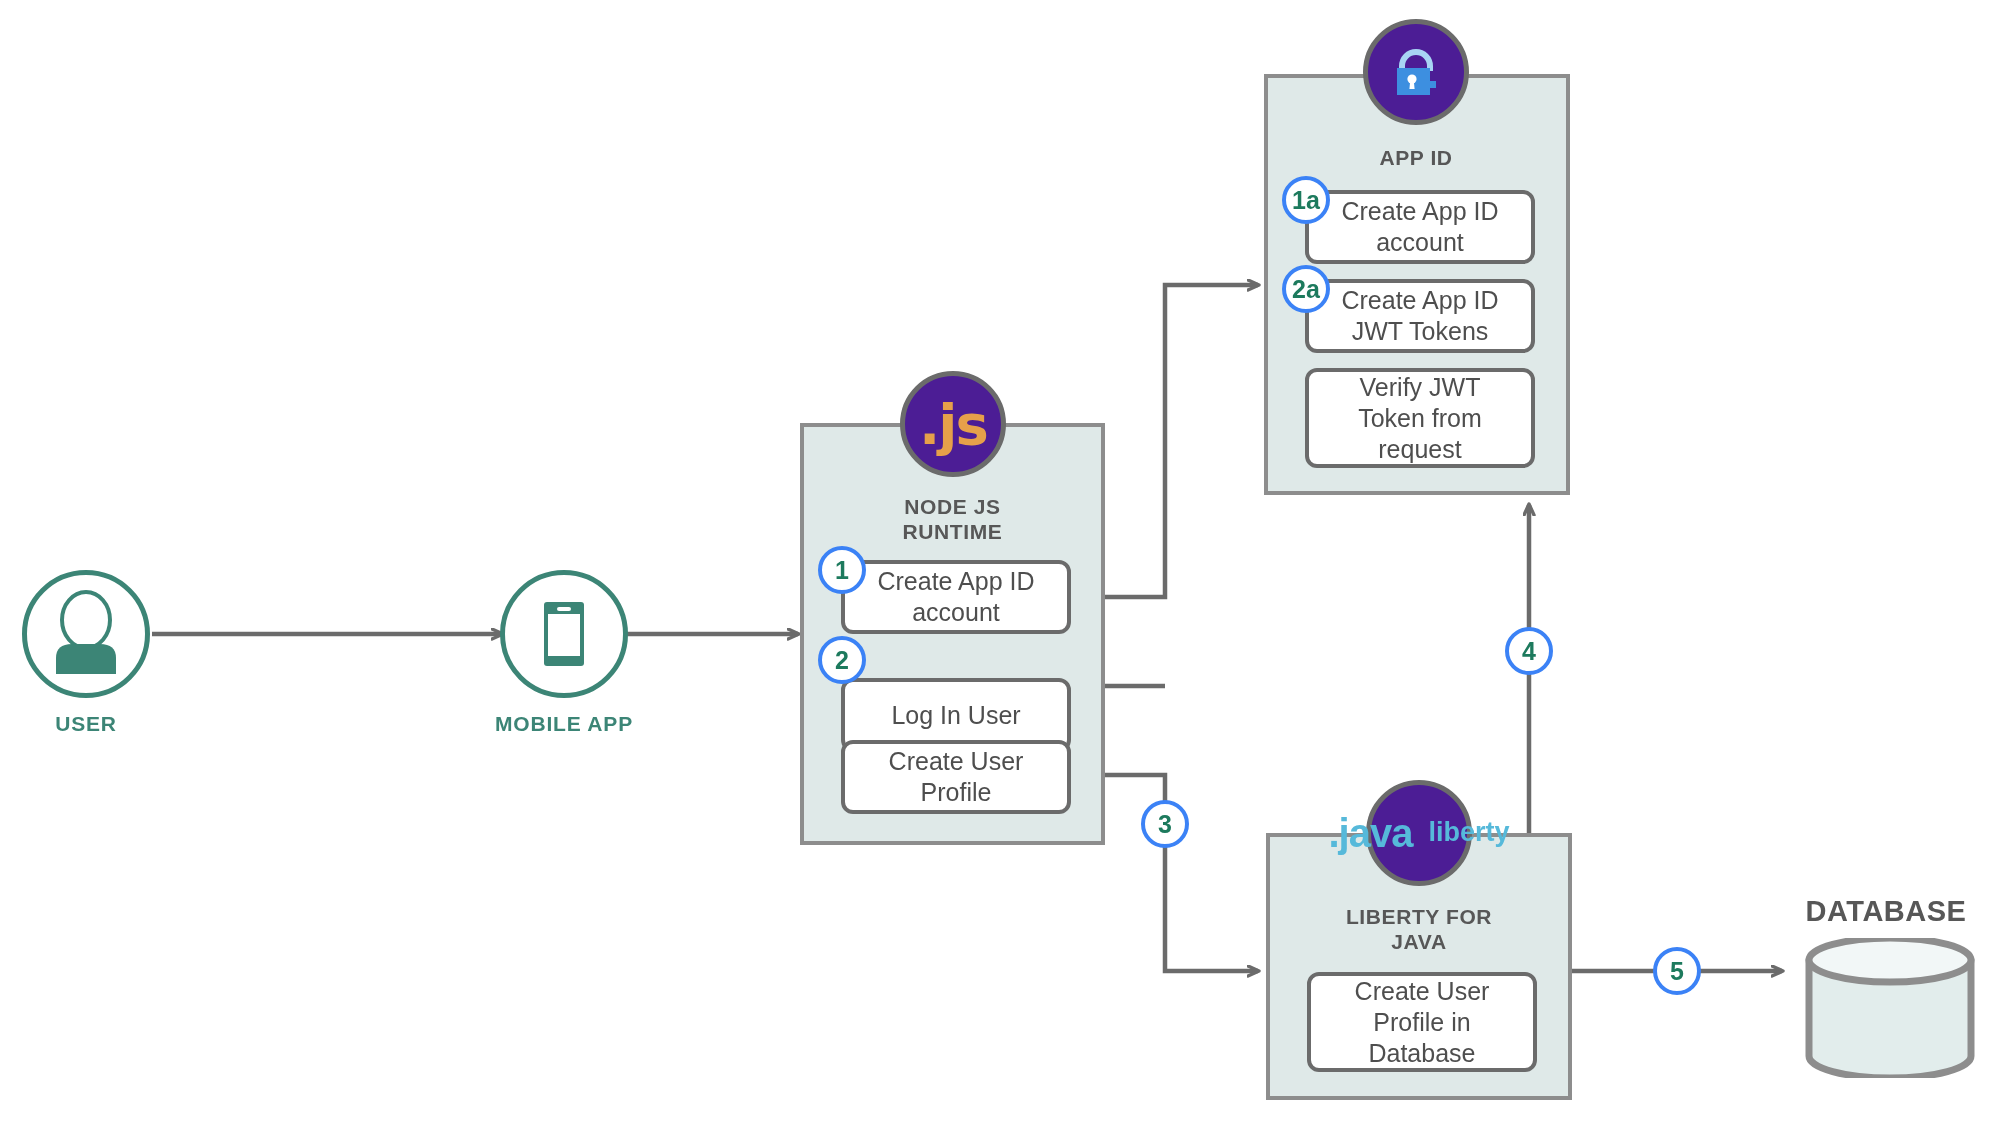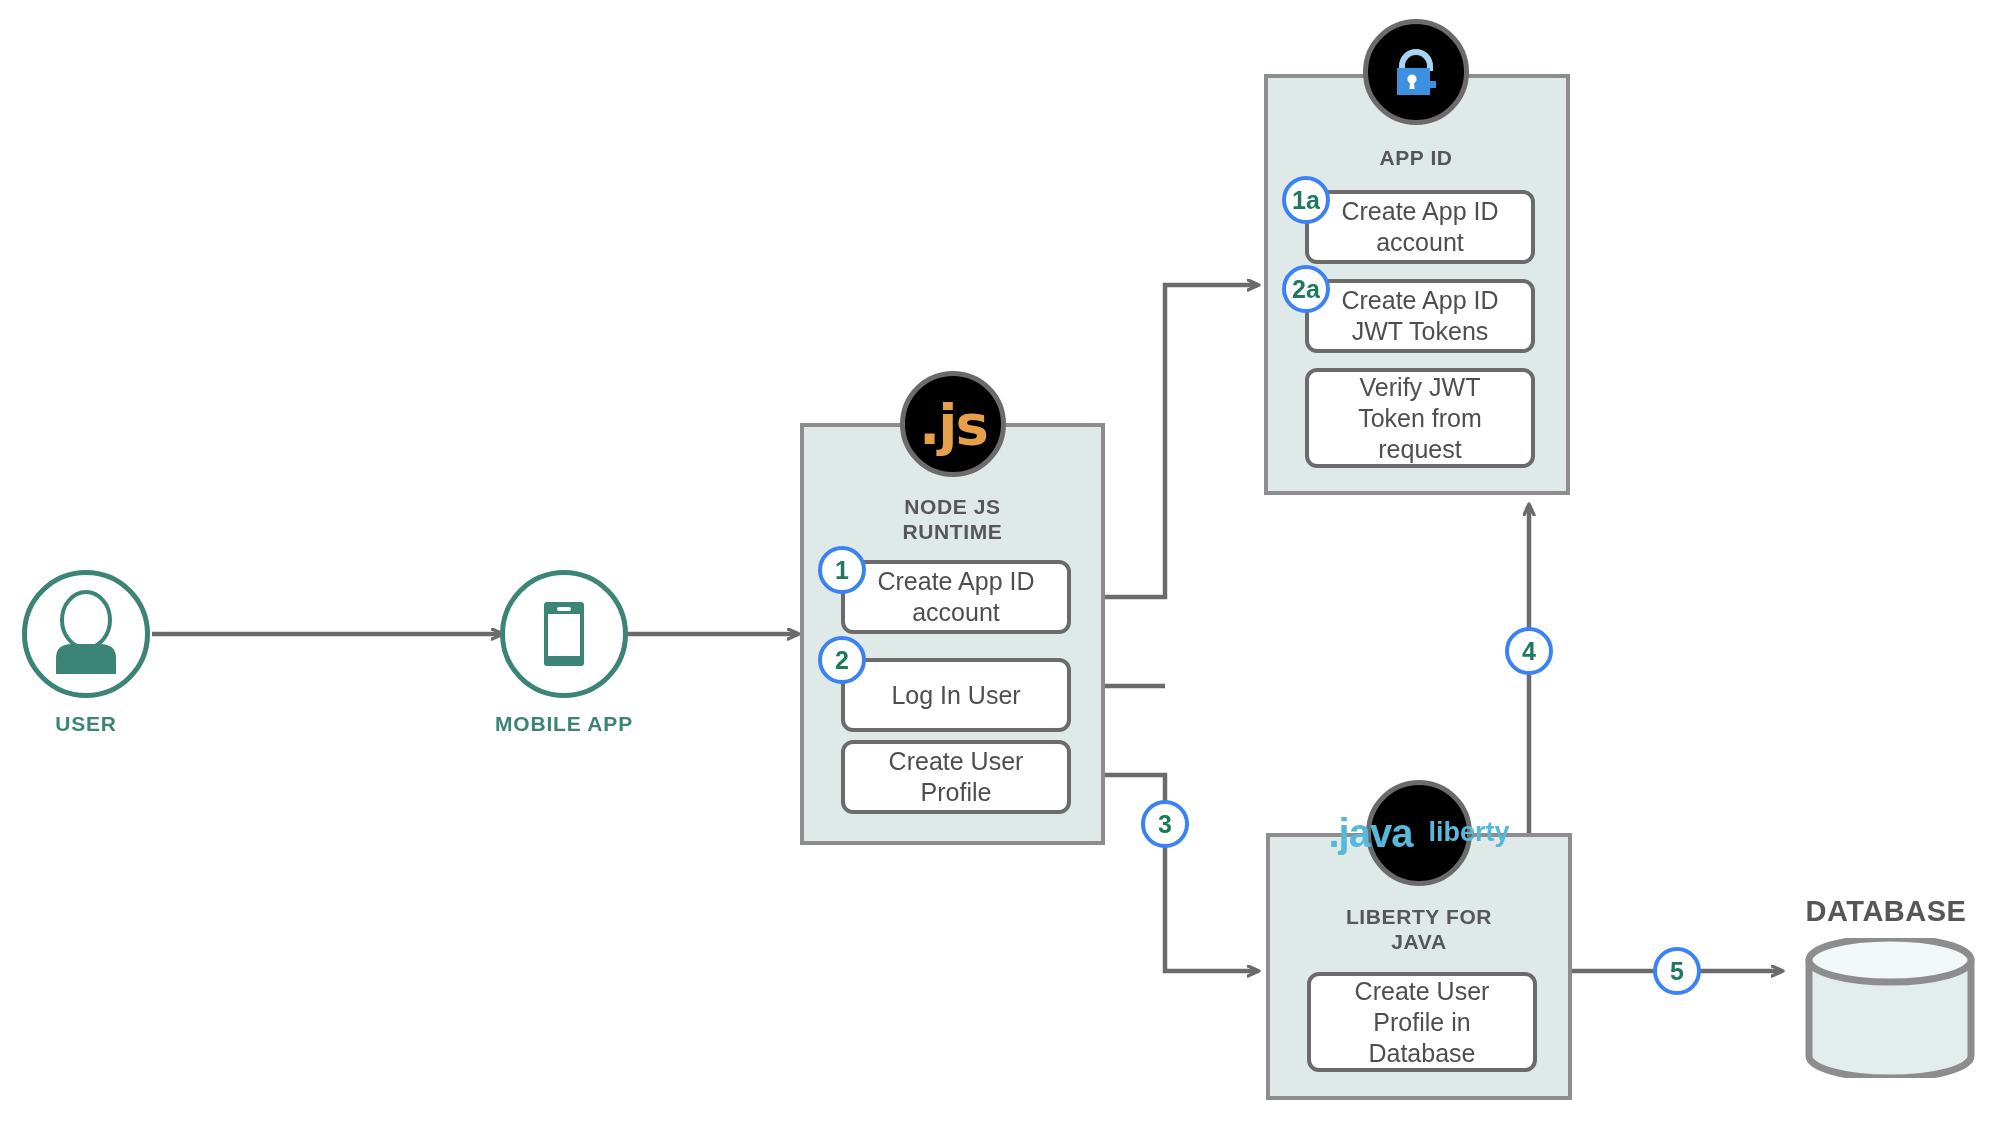--- a/index.html
+++ b/index.html
@@ -17,21 +17,21 @@
   .task{position:absolute;background:#ffffff;border:4px solid #6b6b6b;border-radius:12px;
         box-sizing:border-box;display:flex;align-items:center;justify-content:center;
         text-align:center;color:#4e4e4e;font-size:25px;line-height:31px;padding:9px 14px;}
 
   
   .badge{position:absolute;border-radius:50%;background:#ffffff;border:4px solid #3b82f6;
          box-sizing:border-box;display:flex;align-items:center;justify-content:center;
          color:#1d7a5d;font-weight:bold;font-size:25px;z-index:6;}
 
   
-  .medallion{position:absolute;border-radius:50%;background:#000000;
+  .medallion{position:absolute;border-radius:50%;background:#4c1d95;
              border:5px solid #6b6b6b;box-sizing:border-box;z-index:5;
              display:flex;align-items:center;justify-content:center;}
   .js-mark{color:#e6a04a;font-weight:bold;font-size:56px;letter-spacing:-2px;
            font-family:"DejaVu Sans",sans-serif;}
   .java-mark{display:flex;flex-direction:row;align-items:center;line-height:1;}
   .java-mark .l1{color:#56b9da;font-weight:bold;font-size:40px;letter-spacing:-1px;}
   .java-mark .l2{color:#56b9da;font-weight:bold;font-size:27px;margin-top:-2px;margin-left:16px;}
 
   
   .actor{position:absolute;border-radius:50%;border:5px solid #3c8576;box-sizing:border-box;
@@ -97,21 +97,21 @@
   </div>
 
   <div class="task" style="left:841px;top:560px;width:230px;height:74px;">
     <span style="display:block;">
       <span>Create App ID</span><br>
       <span>account</span>
     </span>
   </div>
   <div class="badge" style="left:818px;top:546px;width:48px;height:48px;">1</div>
 
-  <div class="task" style="left:841px;top:658px;width:230px;height:74px;">
+  <div class="task" style="left:841px;top:678px;width:230px;height:74px;">
     <span>Log In User</span>
   </div>
   <div class="badge" style="left:818px;top:636px;width:48px;height:48px;">2</div>
 
   <div class="task" style="left:841px;top:740px;width:230px;height:74px;">
     <span style="display:block;">
       <span>Create User</span><br>
       <span>Profile</span>
     </span>
   </div>

